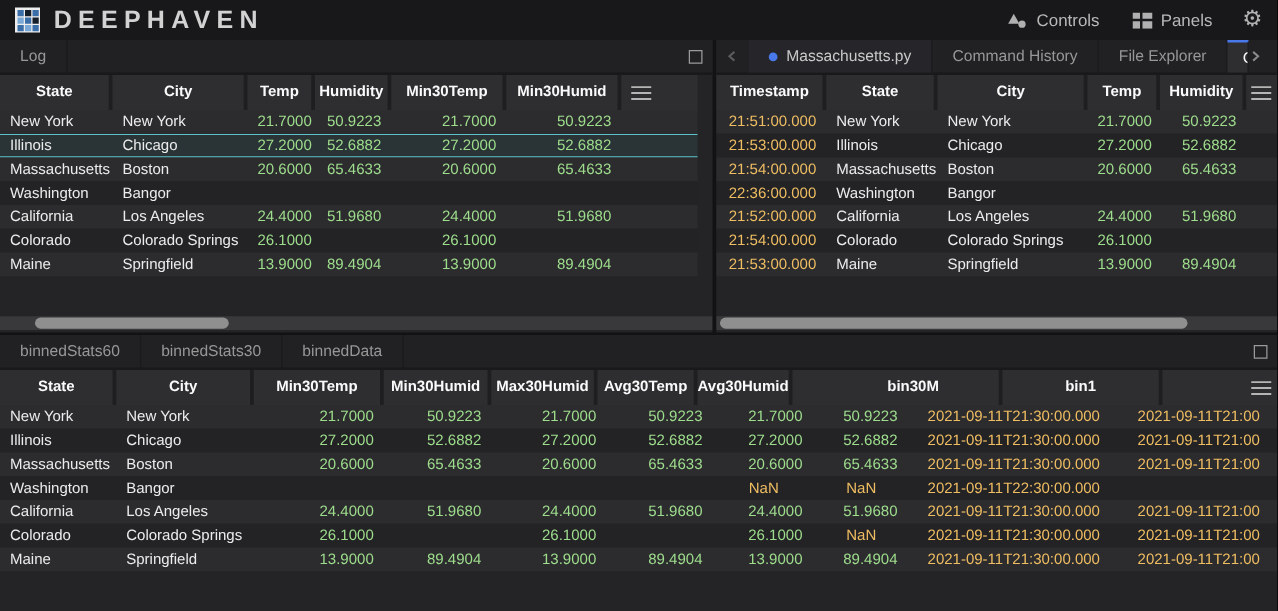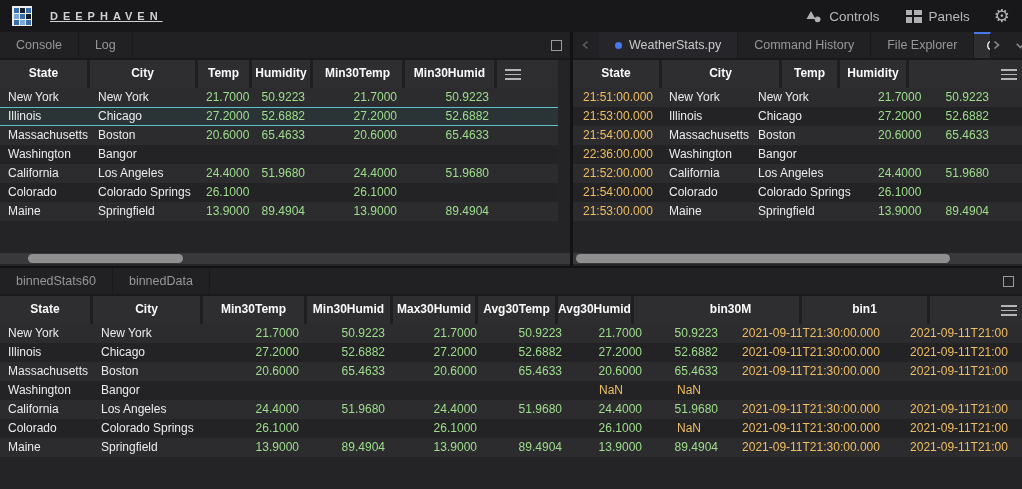--- a/index.html
+++ b/index.html
@@ -9,21 +9,21 @@
     background:#121214; font-family:"Liberation Sans","DejaVu Sans",sans-serif;
     color:#ececec; -webkit-font-smoothing:antialiased;
   }
   
   .topbar{ position:absolute; left:0; top:0; width:1022px; height:32px;
     background:#18181b; display:flex; align-items:center; padding:0 12px; }
   .logo{ width:20px; height:20px; background:#ededed; padding:1.5px;
     display:grid; grid-template-columns:repeat(3,1fr); grid-template-rows:repeat(3,1fr); gap:1px; }
   .logo i{ display:block; }
   .lg-b{ background:#3a6ea8; } .lg-l{ background:#7aa9d8; } .lg-d{ background:#141e2a; }
-  .brand{ margin-left:18px; font-size:11px; font-weight:bold; letter-spacing:5px; color:#d2d2d2;text-decoration:underline; }
+  .brand{ margin-left:11px; font-size:20px; font-weight:bold; letter-spacing:5px; color:#d2d2d2; }
   .tb-spacer{ flex:1; }
   .tb-btn{ display:flex; align-items:center; gap:7px; background:none; border:none;
     color:#b8b8b8; font-family:inherit; font-size:13.5px; margin-left:26px; cursor:pointer; }
   .tb-btn svg{ display:block; }
   .gear{ margin-left:24px; font-size:18px; color:#b0b0b0; line-height:1; cursor:pointer;
     font-family:"DejaVu Sans",sans-serif; }
   
   .panel{ position:absolute; background:#242427; overflow:hidden; }
   #panel-left  { left:0;   top:32px;  width:570px;  height:234px; }
   #panel-right { left:573px; top:32px; width:449px; height:234px; }
@@ -100,21 +100,20 @@
         <rect x="0" y="7" width="6" height="6" fill="#b0b0b0"></rect>
         <rect x="8" y="7" width="8" height="6" fill="#b0b0b0"></rect>
       </svg>
       <span>Panels</span>
     </button>
     <span class="gear">⚙</span>
   </header>
 
   <section class="panel" id="panel-left">
     <div class="tabbar">
-      <div class="tab">Console</div>
       <div class="tab">Log</div>
       <div class="tabctl">
         <span class="sqbox"></span>
       </div>
     </div>
     <div class="grid">
         <div class="g-head">
           <div class="th" style="flex: 0 0 90px;">State</div>
           <div class="th" style="flex: 0 0 108px;">City</div>
           <div class="th" style="flex: 0 0 54px;">Temp</div>
@@ -187,37 +186,38 @@
 
   <section class="panel" id="panel-right">
     <div class="tabbar">
       <span class="lead">
         <svg class="chev" width="10" height="10" viewBox="0 0 10 10">
           <polyline points="6.5,1.5 2.5,5 6.5,8.5" fill="none" stroke="#5c5c5c" stroke-width="1.6"></polyline>
         </svg>
       </span>
       <div class="tab raised">
         <span class="dot"></span>
-        <span>WeatherStats.py</span>
+        <span>Massachusetts.py</span>
       </div>
       <div class="tab">Command History</div>
       <div class="tab">File Explorer</div>
       <div class="tab active focused clipped">Curren</div>
       <div class="tabctl">
         <svg class="chev" width="10" height="10" viewBox="0 0 10 10">
           <polyline points="3.5,1.5 7.5,5 3.5,8.5" fill="none" stroke="#8a8a8a" stroke-width="1.6"></polyline>
         </svg>
         <svg class="chev" width="11" height="11" viewBox="0 0 11 11">
           <polyline points="1.8,3.8 5.5,7.5 9.2,3.8" fill="none" stroke="#8a8a8a" stroke-width="1.6"></polyline>
         </svg>
 
       </div>
     </div>
     <div class="grid">
         <div class="g-head">
+          <div class="th" style="flex: 0 0 88px;">Timestamp</div>
           <div class="th" style="flex: 0 0 89px;">State</div>
           <div class="th" style="flex: 0 0 120px;">City</div>
           <div class="th" style="flex: 0 0 58px;">Temp</div>
           <div class="th" style="flex: 0 0 69px;">Humidity</div>
           <div class="menu"></div>
         </div>
         <div class="g-row even">
           <div class="td c-time" style="flex: 0 0 88px;">21:51:00.000</div>
           <div class="td c-str" style="flex: 0 0 89px;">New York</div>
           <div class="td c-str" style="flex: 0 0 120px;">New York</div>
@@ -268,20 +268,21 @@
         </div>
       </div>
     <div class="hscroll">
       <div class="hthumb" style="left:3px;width:374px;"></div>
     </div>
   </section>
 
   <section class="panel" id="panel-bottom">
     <div class="tabbar">
       <div class="tab">binnedStats60</div>
+      <div class="tab">binnedStats30</div>
       <div class="tab">binnedData</div>
       <div class="tabctl">
         <span class="sqbox"></span>
       </div>
     </div>
     <div class="grid">
         <div class="g-head">
           <div class="th" style="flex: 0 0 93px;">State</div>
           <div class="th" style="flex: 0 0 110px;">City</div>
           <div class="th" style="flex: 0 0 104px;">Min30Temp</div>
@@ -331,20 +332,21 @@
         </div>
         <div class="g-row odd">
           <div class="td c-str" style="flex: 0 0 93px;">Washington</div>
           <div class="td c-str" style="flex: 0 0 110px;">Bangor</div>
           <div class="td c-str" style="flex: 0 0 104px;"></div>
           <div class="td c-str" style="flex: 0 0 86px;"></div>
           <div class="td c-str" style="flex: 0 0 92px;"></div>
           <div class="td c-str" style="flex: 0 0 85px;"></div>
           <div class="td c-time" style="flex: 0 0 80px;">NaN</div>
           <div class="td c-time" style="flex: 0 0 76px;">NaN</div>
+          <div class="td c-time" style="flex: 0 0 168px;">2021-09-11T22:30:00.000</div>
         </div>
         <div class="g-row even">
           <div class="td c-str" style="flex: 0 0 93px;">California</div>
           <div class="td c-str" style="flex: 0 0 110px;">Los Angeles</div>
           <div class="td c-num" style="flex: 0 0 104px;">24.4000</div>
           <div class="td c-num" style="flex: 0 0 86px;">51.9680</div>
           <div class="td c-num" style="flex: 0 0 92px;">24.4000</div>
           <div class="td c-num" style="flex: 0 0 85px;">51.9680</div>
           <div class="td c-num" style="flex: 0 0 80px;">24.4000</div>
           <div class="td c-num" style="flex: 0 0 76px;">51.9680</div>

